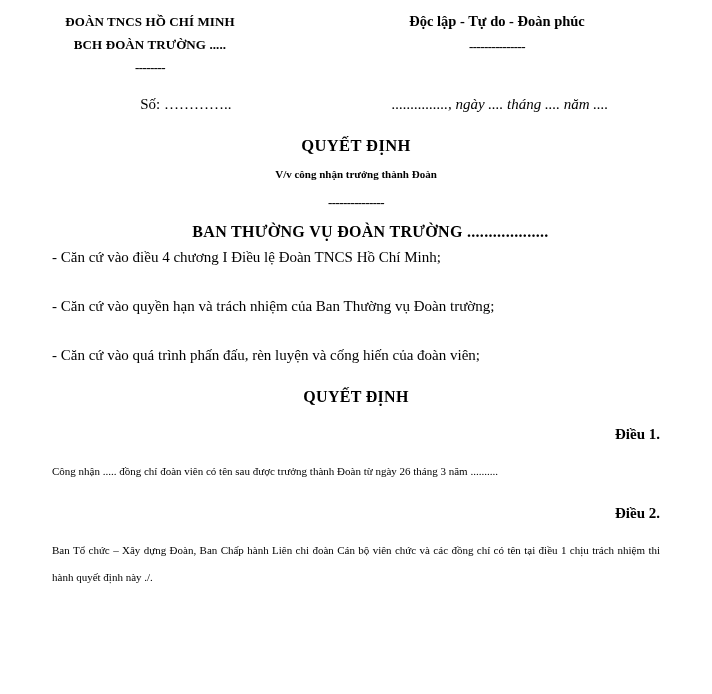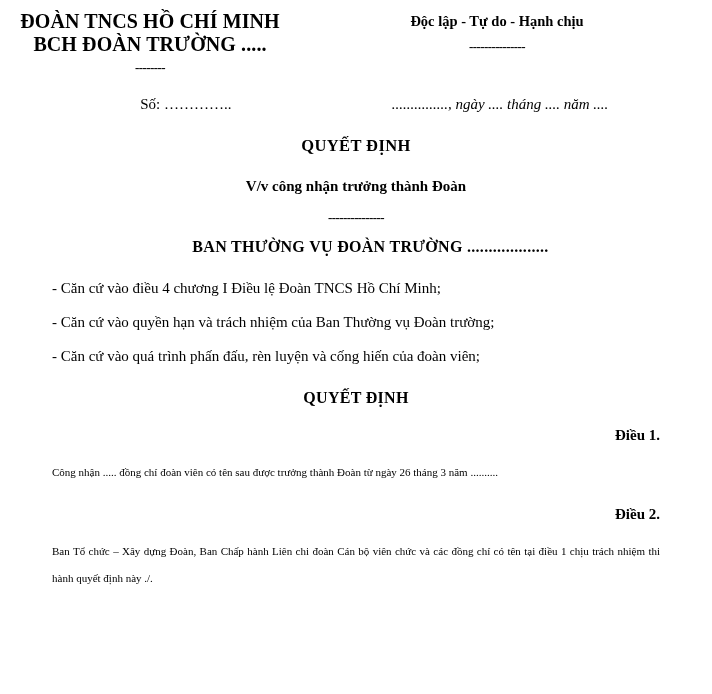--- a/index.html
+++ b/index.html
@@ -37,21 +37,21 @@
   }
   .col-right {
     width: 412px;
     text-align: center;
     box-sizing: border-box;
     padding-right: 18px;
   }
 
   .org-line {
     font-weight: bold;
-    font-size: 20px;
+    font-size: 13px;
     line-height: 23px;
     letter-spacing: .1px;
     white-space: nowrap;
   }
   .nation-line {
     font-weight: bold;
     font-size: 16.5px;
     line-height: 23px;
     letter-spacing: .1px;
     white-space: nowrap;
@@ -107,22 +107,22 @@
   .doc-title {
     text-align: center;
     font-weight: bold;
     font-size: 16.5px;
     letter-spacing: .4px;
     margin-top: 23px;
   }
   .doc-subtitle {
     text-align: center;
     font-weight: bold;
-    font-size: 15px;
-    margin-top: 22px;
+    font-size: 11px;
+    margin-top: 12px;
   }
   .title-sep {
     text-align: center;
     font-weight: bold;
     font-size: 13px;
     letter-spacing: -0.6px;
     margin-top: 15px;
   }
   .board-line {
     text-align: center;
@@ -136,23 +136,23 @@
   
   .body-block {
     margin: 0 52px 0 52px;
     width: 608px;
     box-sizing: border-box;
   }
   .para {
     font-size: 15px;
     line-height: 27px;
     text-align: justify;
-    margin-top: 7px;
-  }
-  .para.first { margin-top: 19px; }
+    margin-top: 22px;
+  }
+  .para.first { margin-top: 3px; }
 
   .center-head {
     text-align: center;
     font-weight: bold;
     font-size: 16px;
     letter-spacing: .3px;
     margin-top: 19px;
   }
 
   .article-head {
@@ -173,21 +173,21 @@
 
 <div class="page">
 
   <div class="header">
     <div class="col-left">
       <div class="org-line">ĐOÀN TNCS HỒ CHÍ MINH</div>
       <div class="org-line">BCH ĐOÀN TRƯỜNG .....</div>
       <div class="dash-short">--------</div>
     </div>
     <div class="col-right">
-      <div class="motto-line">Độc lập - Tự do - Hạnh chịu</div>
+      <div class="motto-line">Độc lập - Tự do - Đoàn phúc</div>
       <div class="dash-long">---------------</div>
     </div>
   </div>
 
   <div class="meta-row">
     <div class="meta-left">Số: …………..</div>
     <div class="meta-right">..............., ngày .... tháng .... năm ....</div>
   </div>
 
   <div class="doc-title">QUYẾT ĐỊNH</div>

